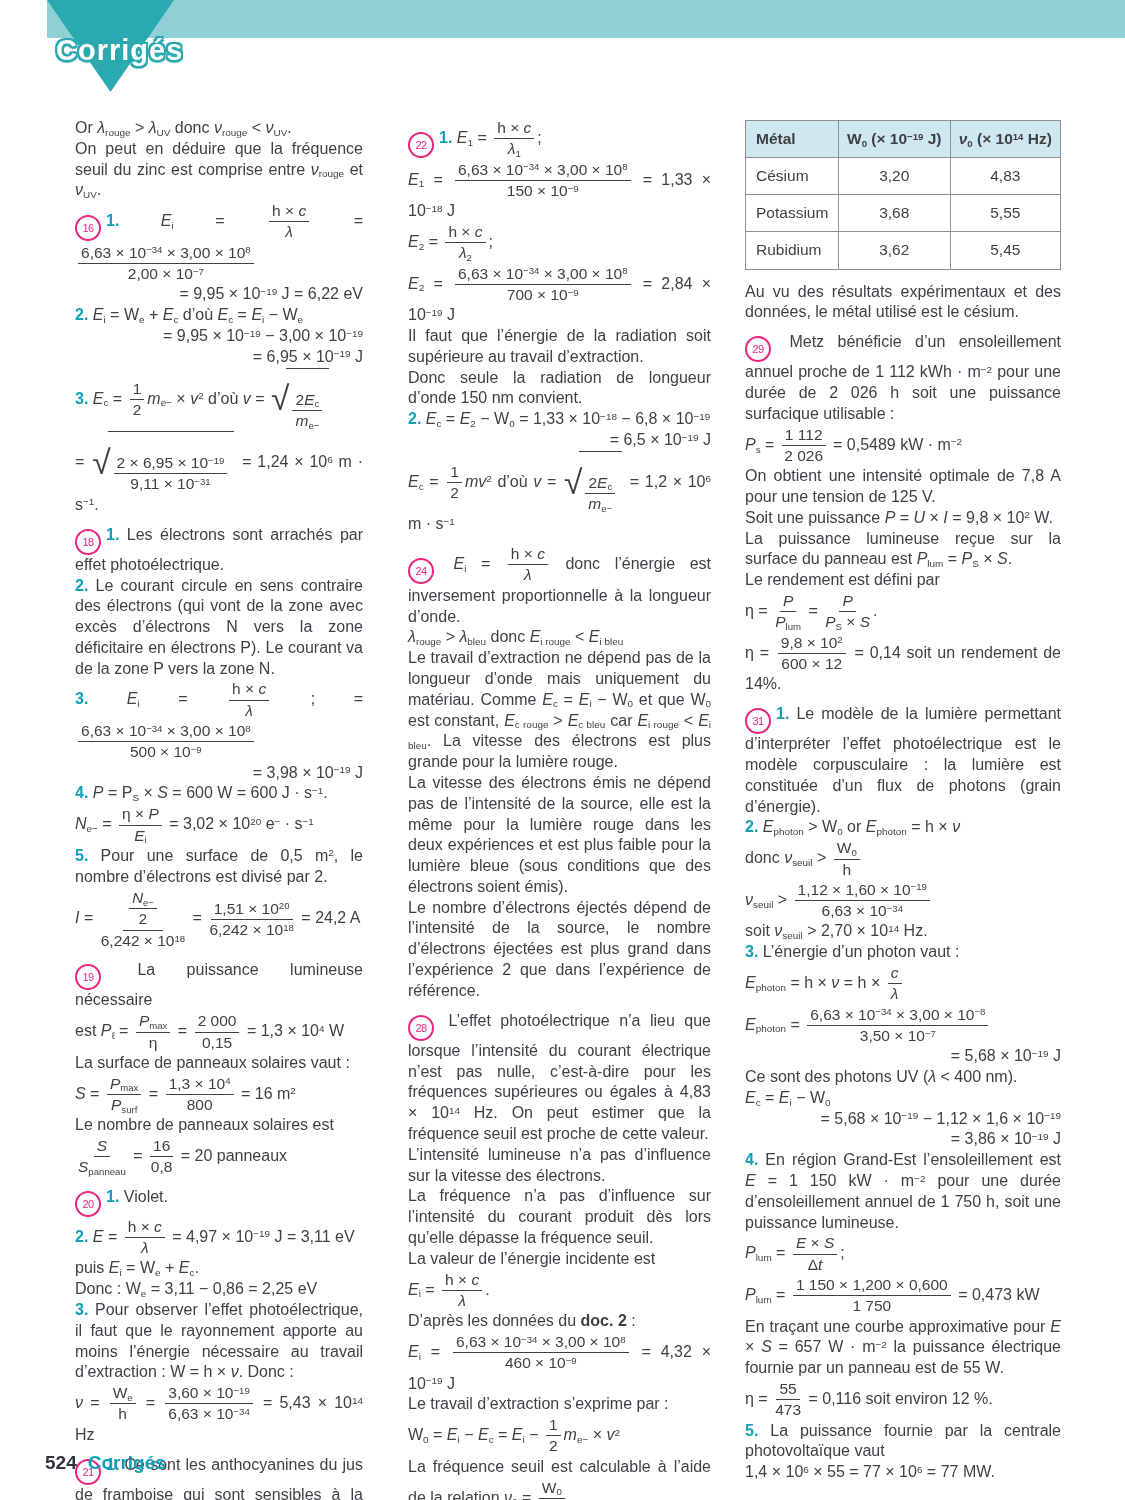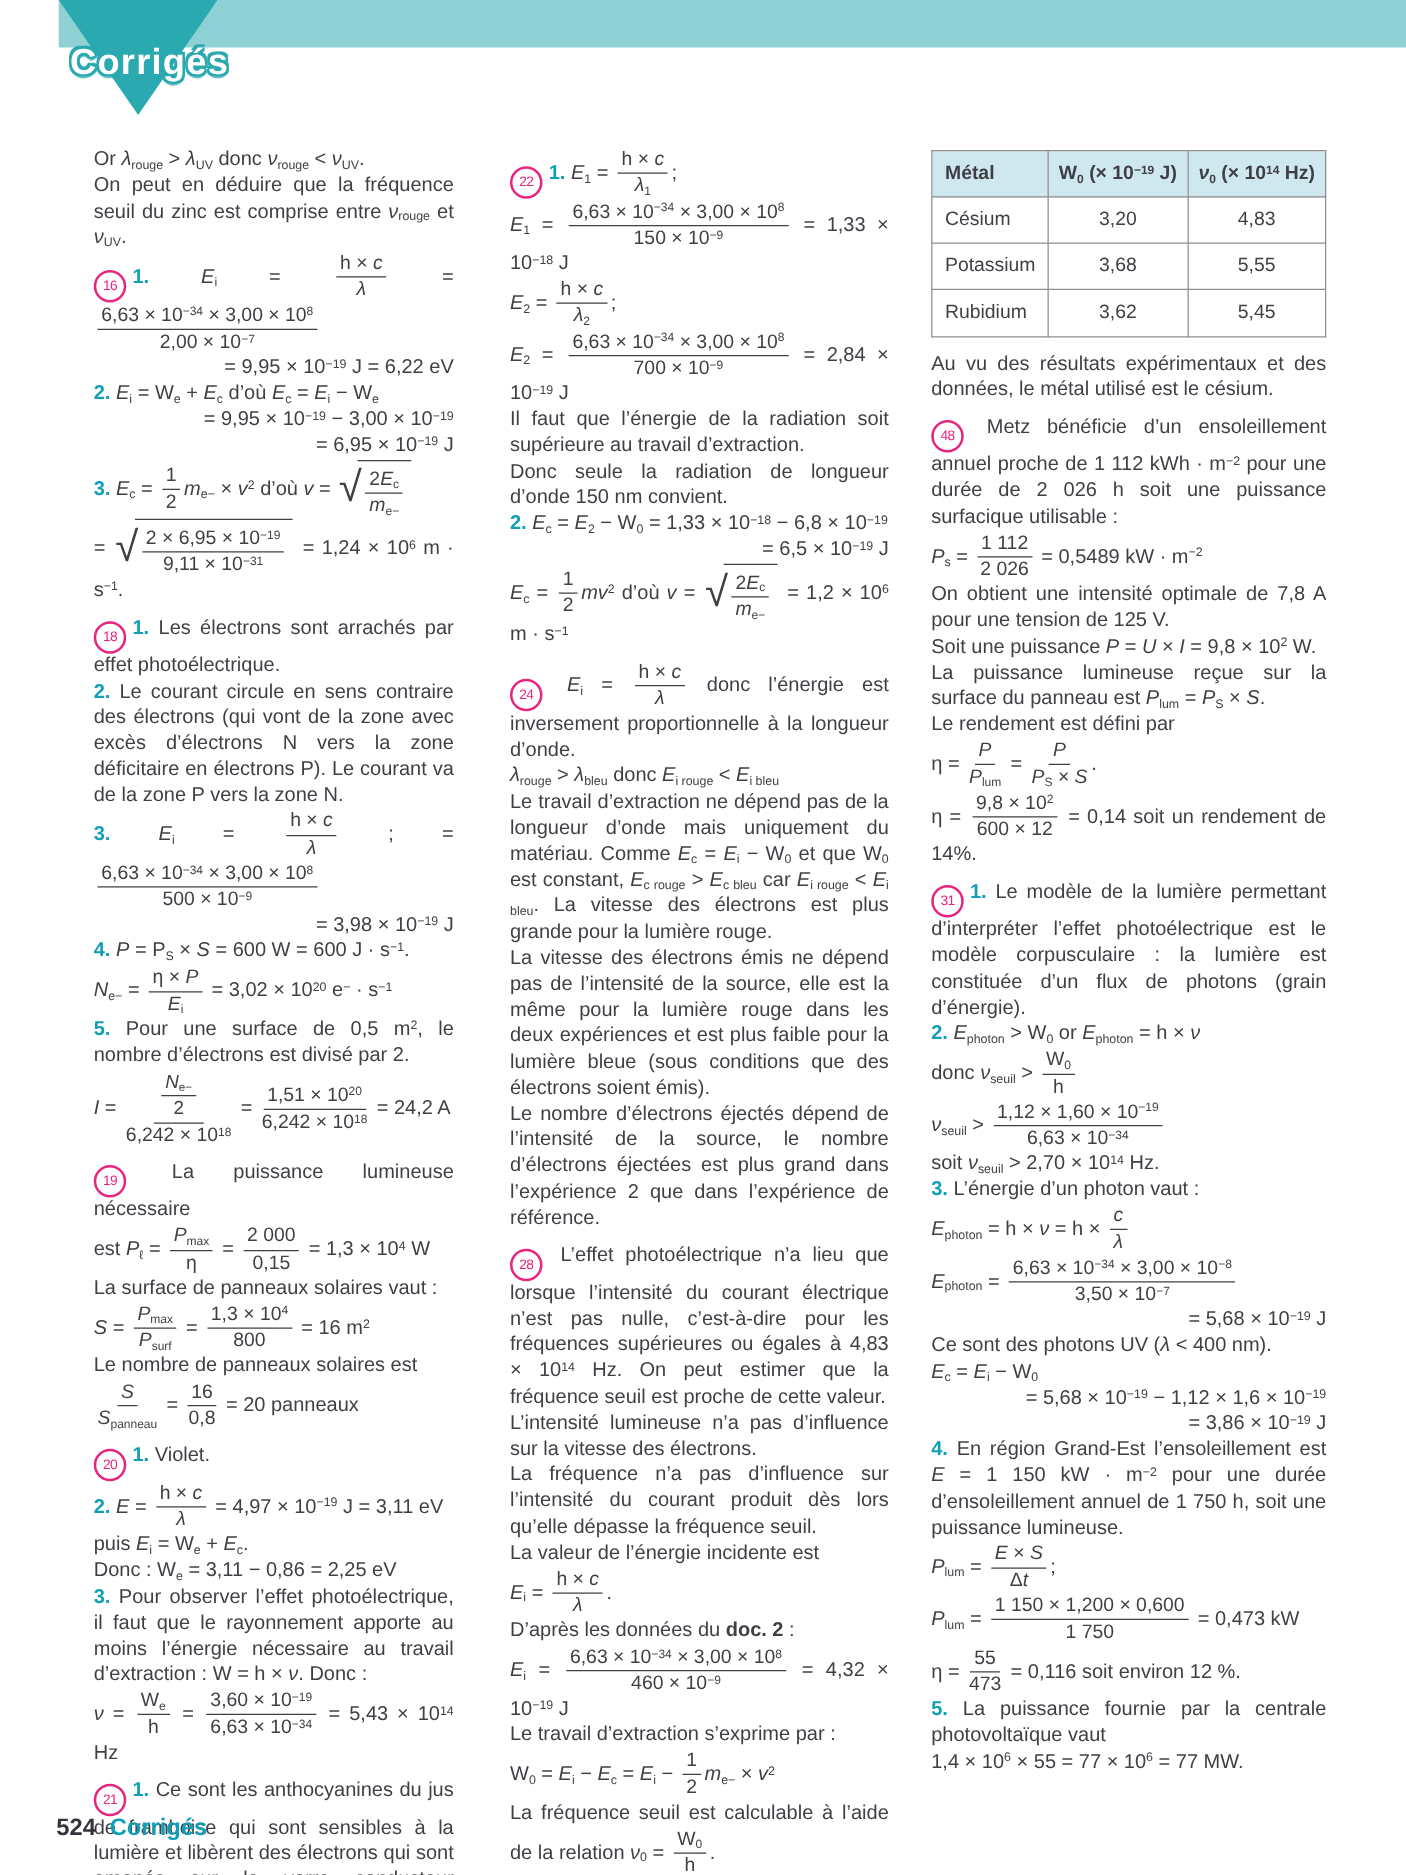--- a/index.html
+++ b/index.html
@@ -26,21 +26,21 @@
   .badge{display:inline-flex;justify-content:center;align-items:center;box-sizing:border-box;
          min-width:26px;height:26px;padding:0 3px;border:2.5px solid #e8257e;border-radius:14px;
          background:#fff;color:#e8257e;font-weight:400;font-size:11px;margin-right:5px;
          vertical-align:-6px;letter-spacing:-0.5px;}
   .frac{display:inline-flex;flex-direction:column;align-items:center;vertical-align:middle;
         margin:1px 3px;line-height:1.18;font-size:0.97em;text-align:center;}
   .fnum{border-bottom:1.4px solid #3f3f46;padding:0 3px 1px;}
   .fden{padding-top:1px;}
   .sqrt{display:inline-flex;align-items:center;vertical-align:middle;margin:0 2px;}
   .rsym{font-size:2.1em;font-weight:300;line-height:0;margin-right:-3px;}
-  .rcand{border-top:1.7px solid #3f3f46;padding:5px 4px 0 3px;display:inline-flex;align-items:flex-end;}
+  .rcand{border-top:1.7px solid #3f3f46;padding:21px 4px 0 3px;display:inline-flex;align-items:flex-end;}
   table{border-collapse:collapse;width:100%;font-size:15.5px;margin:2px 0 12px;text-align:center;border-radius:28px;}
   th,td{border:1.5px solid #8f8f8f;padding:8px 6px;}
   th{background:#cfe7ee;font-weight:700;}
   .left{text-align:left;padding-left:10px;}
   .footer{position:absolute;left:45px;bottom:26px;font-size:19px;font-weight:700;}
   .pnum{color:#33333d;}
   .flabel{color:#119fb7;margin-left:11px;}
 </style>
 </head>
 <body>
@@ -236,21 +236,21 @@
             <td>5,55</td>
           </tr>
           <tr>
             <td class="left">Rubidium</td>
             <td>3,62</td>
             <td>5,45</td>
           </tr>
         </tbody>
       </table>
       <p>Au vu des résultats expérimentaux et des données, le métal utilisé est le césium.</p>
-      <p class="nb"><span class="badge">48</span> Metz bénéficie d’un ensoleillement annuel proche de 1 112 kWh · m<sup>−2</sup> pour une durée de 2 026 h soit une puissance surfacique utilisable :</p>
+      <p class="nb"><span class="badge">29</span> Metz bénéficie d’un ensoleillement annuel proche de 1 112 kWh · m<sup>−2</sup> pour une durée de 2 026 h soit une puissance surfacique utilisable :</p>
       <p><span class="var">P</span><sub>s</sub> = <span class="frac">
           <span class="fnum">1 112</span>
           <span class="fden">2 026</span>
         </span> = 0,5489 kW · m<sup>−2</sup></p>
       <p>On obtient une intensité optimale de 7,8 A pour une tension de 125 V.</p>
       <p>Soit une puissance <span class="var">P</span> = <span class="var">U</span> × <span class="var">I</span> = 9,8 × 10<sup>2</sup> W.</p>
       <p>La puissance lumineuse reçue sur la surface du panneau est <span class="var">P</span><sub>lum</sub> = <span class="var">P</span><sub>S</sub> × <span class="var">S</span>.</p>
       <p>Le rendement est défini par</p>
       <p>η = <span class="frac">
           <span class="fnum"><span class="var">P</span></span>
@@ -290,20 +290,21 @@
       <p class="ind">= 3,86 × 10<sup>−19</sup> J</p>
       <p><span class="qnum">4.</span> En région Grand-Est l’ensoleillement est <span class="var">E</span> = 1 150 kW · m<sup>−2</sup> pour une durée d’ensoleillement annuel de 1 750 h, soit une puissance lumineuse.</p>
       <p><span class="var">P</span><sub>lum</sub> = <span class="frac">
           <span class="fnum"><span class="var">E</span> × <span class="var">S</span></span>
           <span class="fden">Δ<span class="var">t</span></span>
         </span>;</p>
       <p><span class="var">P</span><sub>lum</sub> = <span class="frac">
           <span class="fnum">1 150 × 1,200 × 0,600</span>
           <span class="fden">1 750</span>
         </span> = 0,473 kW</p>
+      <p>En traçant une courbe approximative pour <span class="var">E</span> × <span class="var">S</span> = 657 W · m<sup>−2</sup> la puissance électrique fournie par un panneau est de 55 W.</p>
       <p>η = <span class="frac">
           <span class="fnum">55</span>
           <span class="fden">473</span>
         </span> = 0,116 soit environ 12 %.</p>
       <p><span class="qnum">5.</span> La puissance fournie par la centrale photovoltaïque vaut</p>
       <p>1,4 × 10<sup>6</sup> × 55 = 77 × 10<sup>6</sup> = 77 MW.</p>
     </div>
   <div class="footer">
     <span class="pnum">524</span><span class="flabel">Corrigés</span>
   </div>

